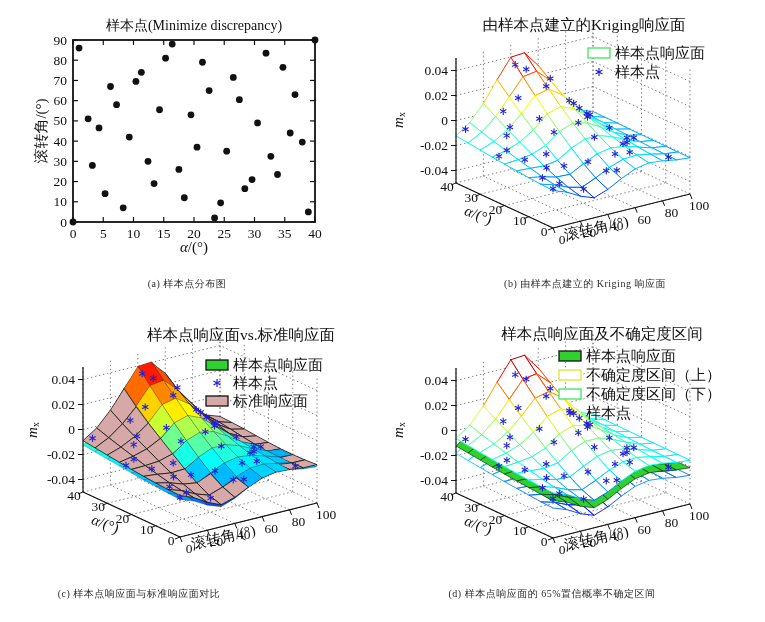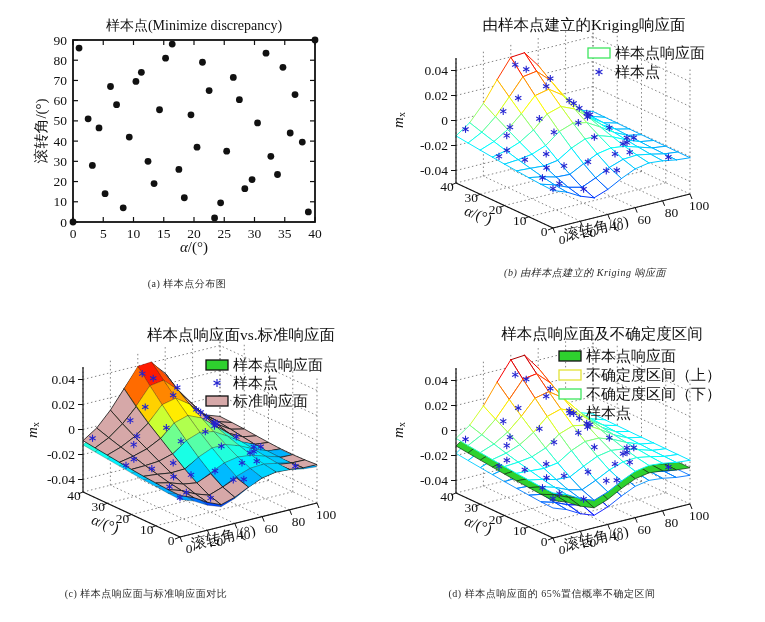--- a/index.html
+++ b/index.html
@@ -1843,15 +1843,15 @@
       <rect x="171" y="71" width="22" height="10" fill="#ffffff" stroke="#3ee65f" stroke-width="1.3"></rect>
       <text x="198" y="81" font-size="15" text-anchor="start">不确定度区间（下）</text>
       <line x1="182" y1="91" x2="182" y2="99" stroke="#2323d1" stroke-width="1.2"></line>
       <line x1="178.53589838486224" y1="93" x2="185.46410161513776" y2="97" stroke="#2323d1" stroke-width="1.2"></line>
       <line x1="185.46410161513776" y1="93" x2="178.53589838486224" y2="97" stroke="#2323d1" stroke-width="1.2"></line>
       <text x="198" y="100" font-size="15" text-anchor="start">样本点</text>
     </svg>
 </div>
 
 <div class="caption" style="left:187px;top:277px;">(a) 样本点分布图</div>
-<div class="caption" style="left:585px;top:266px;font-style:italic;">(b) 由样本点建立的 Kriging 响应面</div>
-<div class="caption" style="left:146px;top:587px;">(c) 样本点响应面与标准响应面对比</div>
+<div class="caption" style="left:585px;top:277px;">(b) 由样本点建立的 Kriging 响应面</div>
+<div class="caption" style="left:139px;top:587px;">(c) 样本点响应面与标准响应面对比</div>
 <div class="caption" style="left:552px;top:587px;">(d) 样本点响应面的 65%置信概率不确定区间</div>
 
 </body></html>

